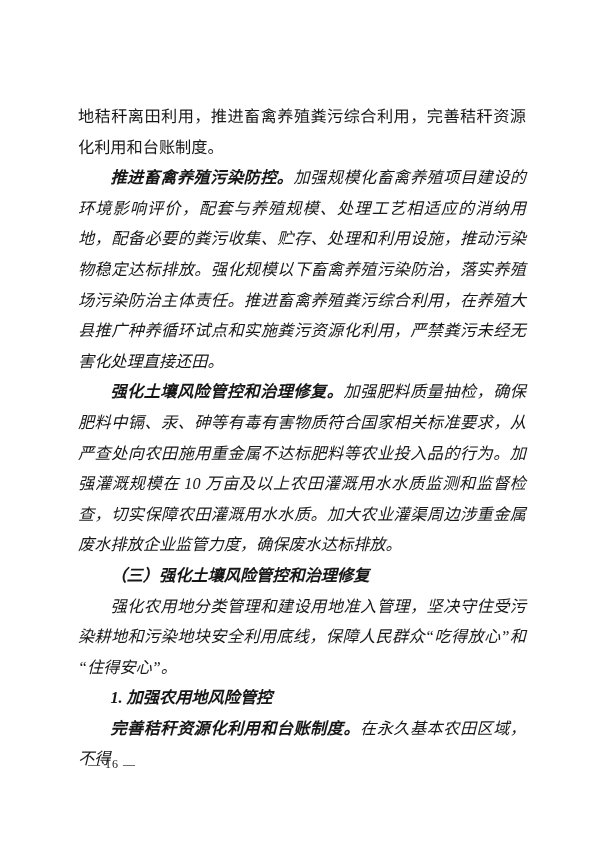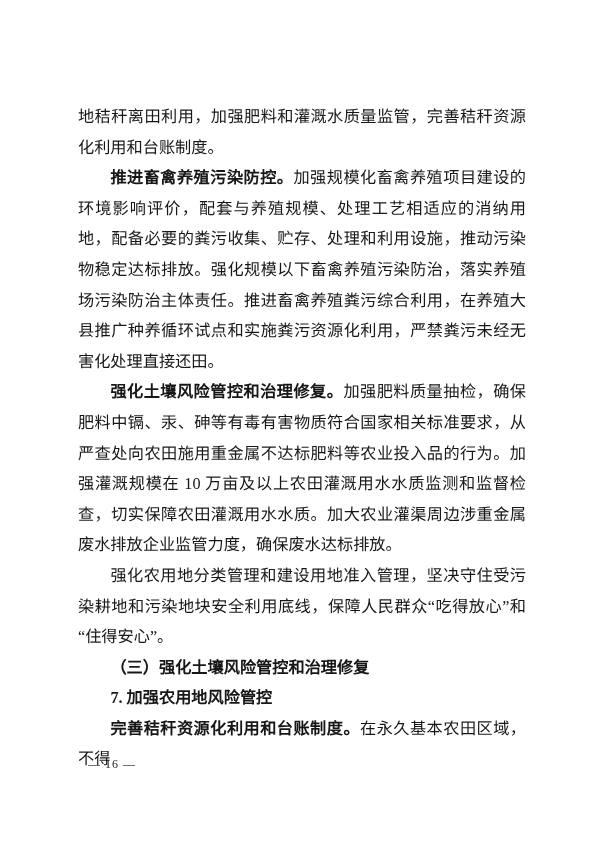--- a/index.html
+++ b/index.html
@@ -29,20 +29,21 @@
     line-height: 30.6px;
     text-align: justify;
     text-justify: inter-character;
   }
   .body-text p {
     margin: 0;
     padding: 0;
   }
   .body-text p.indent {
     text-indent: 2em;
+    font-style: italic;
   }
   .body-text b {
     font-weight: bold;
   }
   .page-footer {
     position: absolute;
     left: 84px;
     top: 757px;
     font-size: 12px;
     color: #222222;
@@ -52,24 +53,24 @@
   .page-footer .dash {
     padding: 0 4px;
   }
 </style>
 </head>
 <body>
 
 <div class="page">
 
   <main class="body-text" id="doc-blocks">
-      <p><span>地秸秆离田利用，加强肥料和灌溉水质量监管，完善秸秆资源化利用和台账制度。</span></p>
+      <p><span>地秸秆离田利用，推进畜禽养殖粪污综合利用，完善秸秆资源化利用和台账制度。</span></p>
       <p class="indent"><b>推进畜禽养殖污染防控。</b><span>加强规模化畜禽养殖项目建设的环境影响评价，配套与养殖规模、处理工艺相适应的消纳用地，配备必要的粪污收集、贮存、处理和利用设施，推动污染物稳定达标排放。强化规模以下畜禽养殖污染防治，落实养殖场污染防治主体责任。推进畜禽养殖粪污综合利用，在养殖大县推广种养循环试点和实施粪污资源化利用，严禁粪污未经无害化处理直接还田。</span></p>
       <p class="indent"><b>强化土壤风险管控和治理修复。</b><span>加强肥料质量抽检，确保肥料中镉、汞、砷等有毒有害物质符合国家相关标准要求，从严查处向农田施用重金属不达标肥料等农业投入品的行为。加强灌溉规模在 10 万亩及以上农田灌溉用水水质监测和监督检查，切实保障农田灌溉用水水质。加大农业灌渠周边涉重金属废水排放企业监管力度，确保废水达标排放。</span></p>
+      <p class="indent"><b>（三）强化土壤风险管控和治理修复</b></p>
       <p class="indent"><span>强化农用地分类管理和建设用地准入管理，坚决守住受污染耕地和污染地块安全利用底线，保障人民群众“吃得放心”和“住得安心”。</span></p>
-      <p class="indent"><b>（三）强化土壤风险管控和治理修复</b></p>
-      <p class="indent"><b>7. 加强农用地风险管控</b></p>
+      <p class="indent"><b>1. 加强农用地风险管控</b></p>
       <p class="indent"><b>完善秸秆资源化利用和台账制度。</b><span>在永久基本农田区域，不得</span></p>
     </main>
 
   <footer class="page-footer"><span class="dash">—</span><span>16</span><span class="dash">—</span></footer>
 
 </div>
 
 </body></html>

